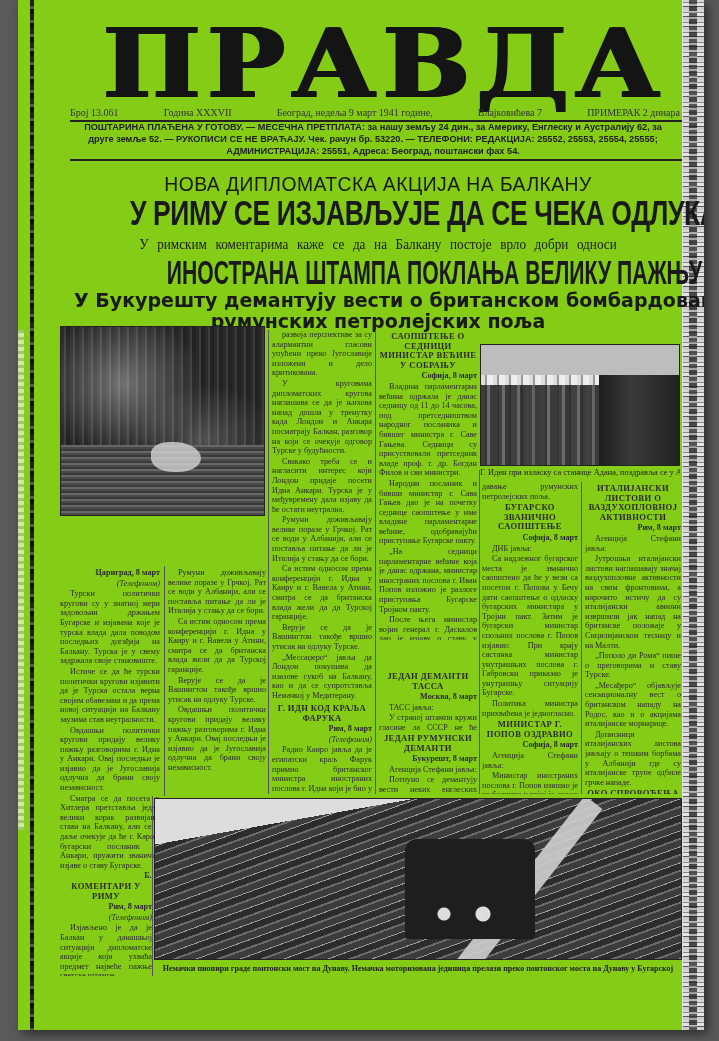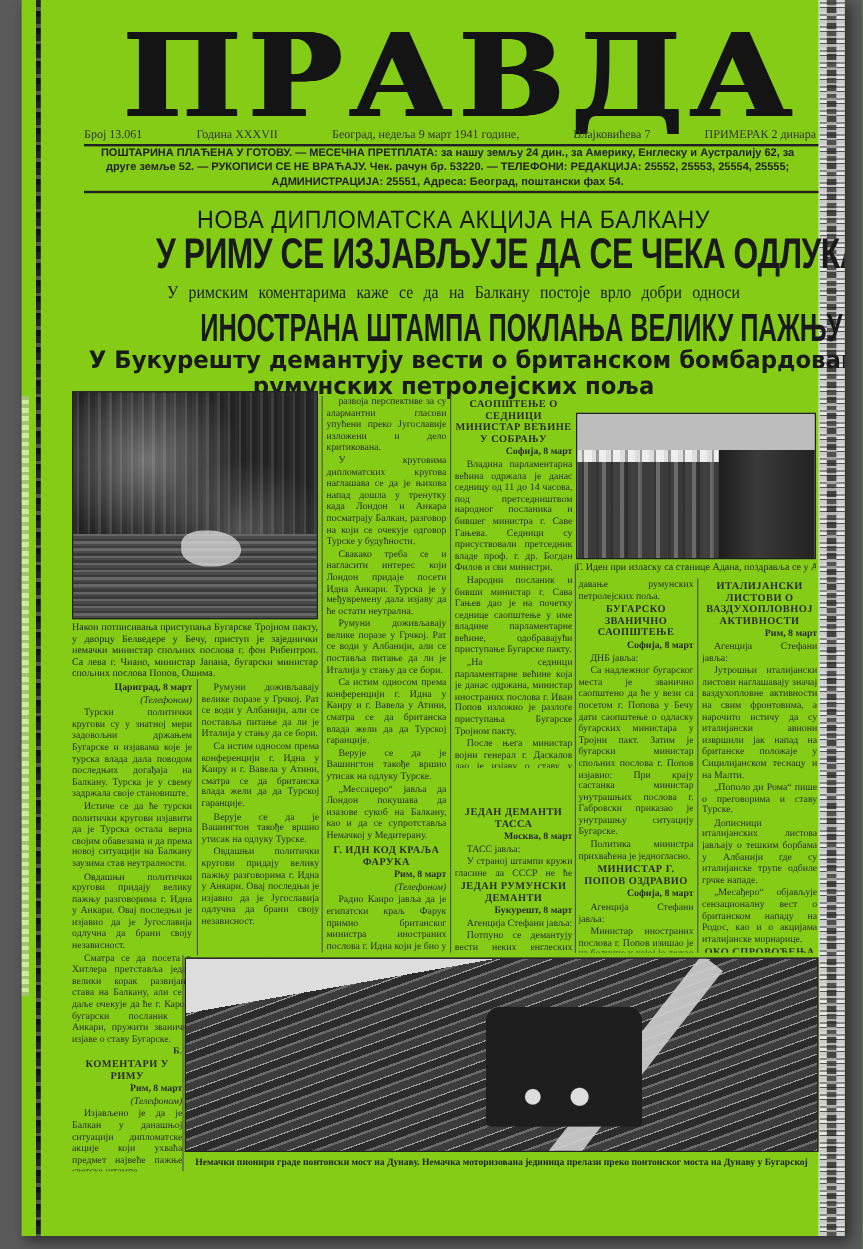--- a/index.html
+++ b/index.html
@@ -184,21 +184,20 @@
   <div class="rule" style="left:52px; top:159px; width:612px;"></div>
 
   <div class="hl1">НОВА ДИПЛОМАТСКА АКЦИЈА НА БАЛКАНУ</div>
   <div class="hl2">У РИМУ СЕ ИЗЈАВЉУЈЕ ДА СЕ ЧЕКА ОДЛУКА ТУРСКЕ</div>
   <div class="hl3">У римским коментарима каже се да на Балкану постоје врло добри односи</div>
   <div class="hl4">ИНОСТРАНА ШТАМПА ПОКЛАЊА ВЕЛИКУ ПАЖЊУ РАЗГОВОРИМА Г. ИДНА</div>
   <div class="hl5">У Букурешту демантују вести о британском бомбардовању</div>
   <div class="hl6">румунских петролејских поља</div>
 
   <div class="photo p1"></div>
-  <div class="caption" style="left:42px; top:518px; width:205px; height:48px;">Након потписивања приступања Бугарске Тројном пакту, у дворцу Белведере у Бечу, приступ је заједнички немачки министар спољних послова г. фон Рибентроп. Са лева г. Чиано, министар Јапана, бугарски министар спољних послова Попов, Ошима.</div>
 
   <div class="col" style="left:42px; top:568px; width:100px; height:310px;">
     <p class="dateline">Цариград, 8 март</p>
     <p class="dateline" style="font-weight:normal;font-style:italic">(Телефоном)</p>
     <p>Турски политички кругови су у знатној мери задовољни држањем Бугарске и изјавама које је турска влада дала поводом последњих догађаја на Балкану. Турска је у свему задржала своје становиште.</p>
     <p>Истиче се да ће турски политички кругови изјавити да је Турска остала верна својим обавезама и да према новој ситуацији на Балкану заузима став неутралности.</p>
     <p>Овдашњи политички кругови придају велику пажњу разговорима г. Идна у Анкари. Овај последњи је изјавио да је Југославија одлучна да брани своју независност.</p>
     <p>Сматра се да посета г. Хитлера претставља један велики корак развијања става на Балкану, али се и даље очекује да ће г. Карол, бугарски посланик у Анкари, пружити званичне изјаве о ставу Бугарске.</p>
     <p class="dateline">Б. Г.</p>
   </div>
@@ -283,22 +282,22 @@
   </div>
 
   <div class="vrule" style="left:563px; top:482px; height:312px;"></div>
 
   <div class="col" style="left:567px; top:482px; width:96px; height:312px;">
     <p class="sub-hl">ИТАЛИЈАНСКИ ЛИСТОВИ О ВАЗДУХОПЛОВНОЈ АКТИВНОСТИ</p>
     <p class="dateline">Рим, 8 март</p>
     <p>Агенција Стефани јавља:</p>
     <p>Јутрошњи италијански листови наглашавају значај ваздухопловне активности на свим фронтовима, а нарочито истичу да су италијански авиони извршили јак напад на британске положаје у Сицилијанском теснацу и на Малти.</p>
     <p>„Пополо ди Рома“ пише о преговорима и ставу Турске.</p>
+    <p>„Месађеро“ објављује сензационалну вест о британском нападу на Родос, као и о акцијама италијанске морнарице.</p>
     <p>Дописници италијанских листова јављају о тешким борбама у Албанији где су италијанске трупе одбиле грчке нападе.</p>
-    <p>„Месађеро“ објављује сензационалну вест о британском нападу на Родос, као и о акцијама италијанске морнарице.</p>
     <p class="sub-hl">ОКО СПРОВОЂЕЊА ГОДИШЊЕГ БУГАРСКОГ ПОЉОПРИВРЕДНОГ ПЛАНА</p>
 
   </div>
 
   <div class="vrule" style="left:134px; top:796px; height:180px;"></div>
   <div class="photo p3"></div>
   <div class="bottom-caption">Немачки пионири граде понтонски мост на Дунаву. Немачка моторизована јединица прелази преко понтонског моста на Дунаву у Бугарској</div>
 </div>
 
 </body></html>

